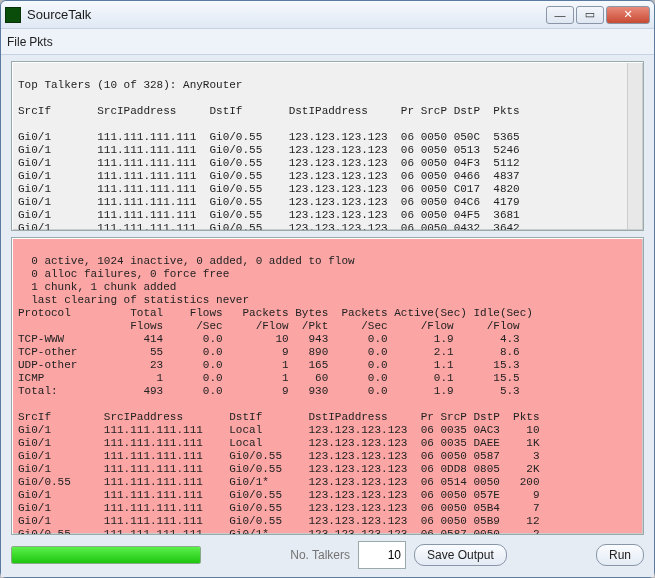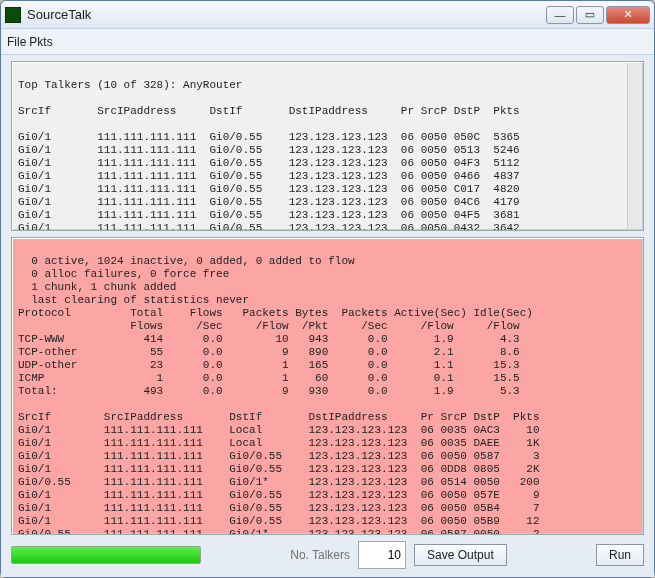--- a/index.html
+++ b/index.html
@@ -119,21 +119,21 @@
   }
   .lbl { font-size:12px; color:#737373; }
   .txtnum {
     width:48px; height:20px;
     border:1px solid #9aa; background:#fff;
     text-align:right; padding:13px 4px;
     font-family:"Segoe UI",sans-serif; font-size:12px;
   }
   .btn {
     height:22px; padding:0 12px;
-    border:1px solid #8896a8; border-radius:0;
+    border:1px solid #8896a8; border-radius:10px;
     background:linear-gradient(#fafcff,#e4ebf4);
     font-size:12px; color:#222;
     display:flex;align-items:center;
   }
   .spacer { flex:1; }
 </style>
 </head>
 <body>
 
 <div class="window">

